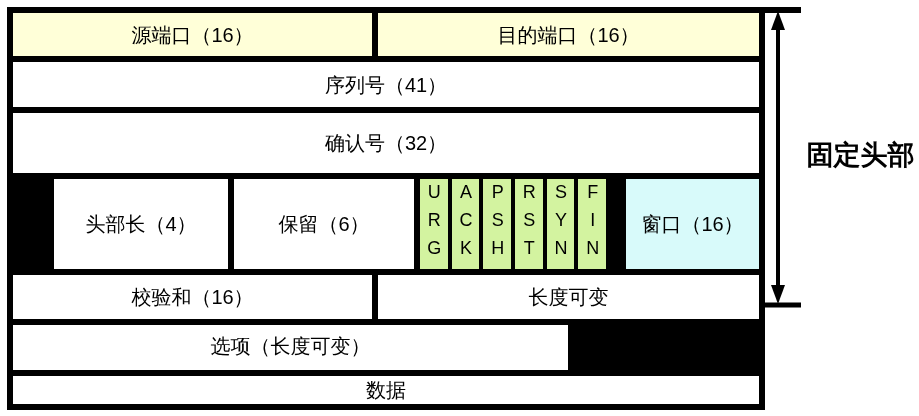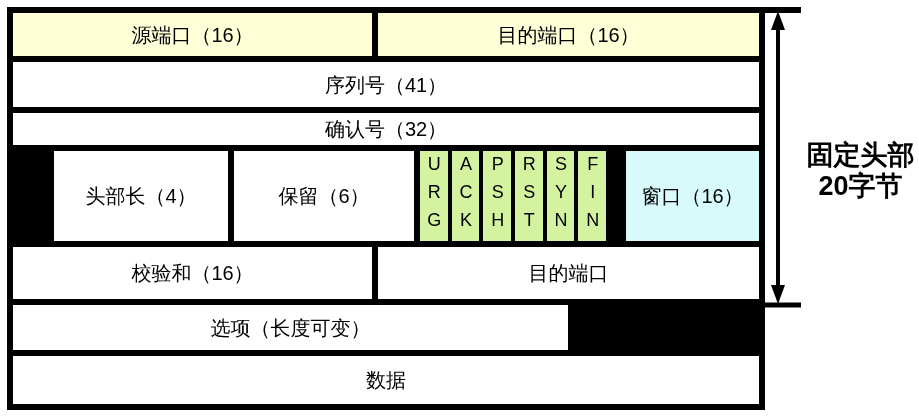--- a/index.html
+++ b/index.html
@@ -22,40 +22,40 @@
     box-sizing: border-box;
     background: #000000;
     padding: 6px;
     display: flex;
     flex-direction: column;
     gap: 6px;
   }
   .row { display: flex; gap: 6px; }
   .row-1 { height: 43px; }
   .row-2 { height: 45px; }
-  .row-3 { height: 32px; }
+  .row-3 { height: 60px; }
   .row-4 { height: 90px; }
-  .row-5 { height: 52px; text-align: center; }
+  .row-5 { height: 44px; text-align: center; }
   .row-6 { height: 45px; }
   .row-7 { flex: 1; font-family: Liberation Serif, serif; }
   .cell {
     background: #ffffff;
     display: flex;
     align-items: center;
     justify-content: center;
     font-size: 20px;
     line-height: 1;
     white-space: nowrap;
     overflow: hidden;
   }
   .grow { flex: 1 1 auto; }
   .w-src  { flex: 0 0 359px; }
   .w-hlen { flex: 0 0 174px; margin-left: 41px; }
   .w-resv { flex: 0 0 180px; }
-  .w-opt  { flex: 0 0 555px; }
+  .w-opt  { flex: 0 0 555px; font-family: Liberation Mono, monospace; }
   .bg-yellow { background: #FFFFD8; }
   .bg-blue   { background: #D8FAFA; margin-left: 14px; }
   .flags-group {
     flex: 0 0 186px;
     display: flex;
     gap: 4px;
     background: #000000;
   }
   .flag-cell {
     flex: 1 1 0;
@@ -114,21 +114,21 @@
         <div class="flag-cell">PSH</div>
         <div class="flag-cell">RST</div>
         <div class="flag-cell">SYN</div>
         <div class="flag-cell">FIN</div>
       </div>
       <div class="cell bg-blue grow">窗口（16）</div>
     </div>
 
     <div class="row row-5">
       <div class="cell w-src">校验和（16）</div>
-      <div class="cell grow">目的端口</div>
+      <div class="cell grow">长度可变</div>
     </div>
 
     <div class="row row-6">
       <div class="cell w-opt">选项（长度可变）</div>
     </div>
 
     <div class="row row-7">
       <div class="cell grow">数据</div>
     </div>
 
@@ -137,16 +137,15 @@
   <svg class="extent-arrow" width="154" height="416" viewBox="0 0 154 416" xmlns="http://www.w3.org/2000/svg">
     <line x1="0" y1="10" x2="36" y2="10" stroke="#000000" stroke-width="6"></line>
     <line x1="0" y1="305" x2="36" y2="305" stroke="#000000" stroke-width="5"></line>
     <line x1="13" y1="24" x2="13" y2="291" stroke="#000000" stroke-width="4"></line>
     <polygon points="13,11 6,30 20,30" fill="#000000"></polygon>
     <polygon points="13,304 6,285 20,285" fill="#000000"></polygon>
   </svg>
 
   <div class="annotation">
     <div>固定头部</div>
-    <div>20字节</div>
   </div>
 
 </div>
 
 </body></html>

